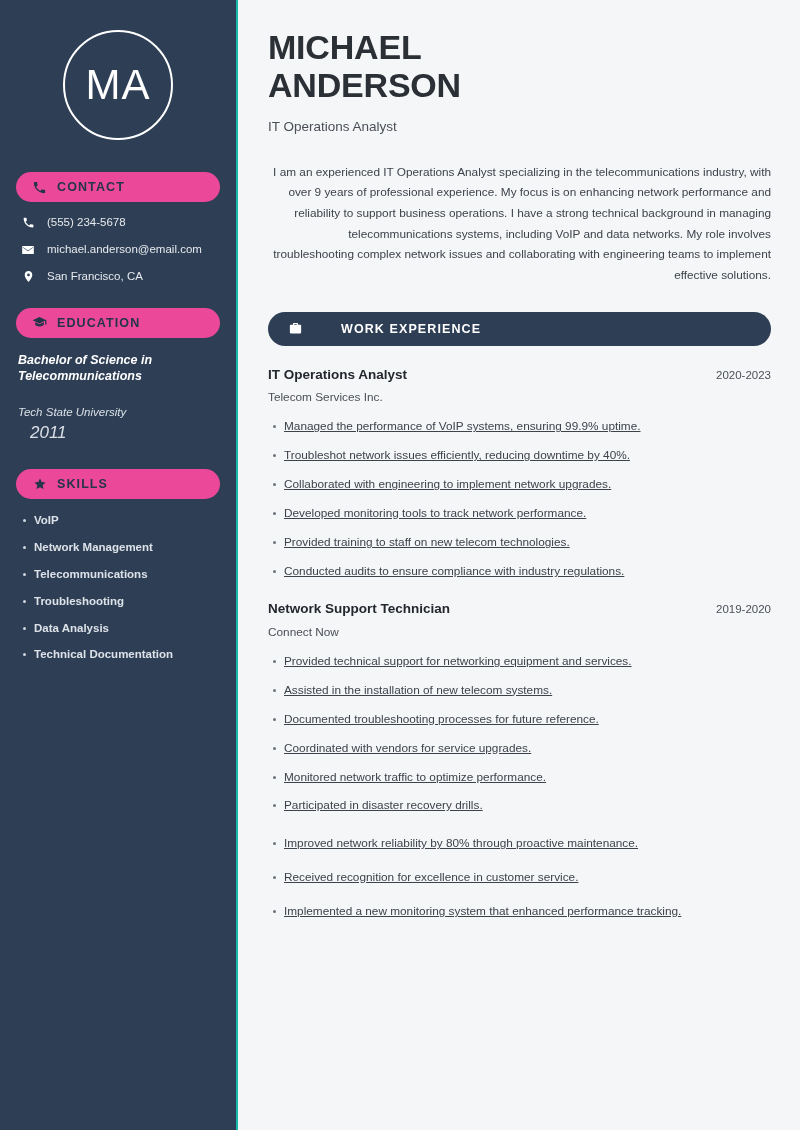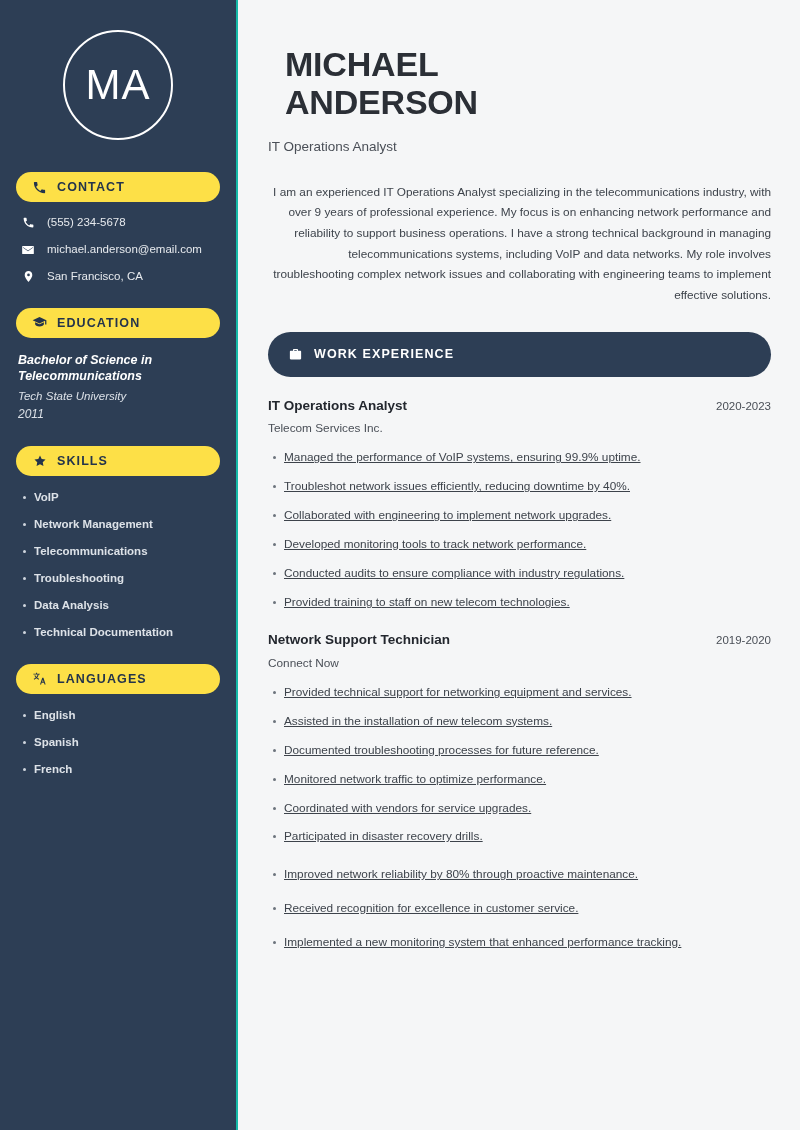--- a/index.html
+++ b/index.html
@@ -52,21 +52,21 @@
   }
   .avatar-initials {
     color: #ffffff;
     font-size: 42px;
     font-weight: 400;
     letter-spacing: 1px;
     line-height: 1;
   }
 
   .pill {
-    background: #fde047;
+    background: #ec4899;
     border-radius: 999px;
     height: 30px;
     display: flex;
     align-items: center;
     padding: 0 16px;
     box-sizing: border-box;
     margin: 0;
   }
   .pill .pill-label {
     color: #24344b;
@@ -115,27 +115,28 @@
   .edu-degree {
     color: #ffffff;
     font-size: 12.5px;
     font-weight: bold;
     line-height: 1.35;
   }
   .edu-school {
     color: #dbe0e7;
     font-size: 11.5px;
     line-height: 1.35;
-    margin-top: 4px;
+    margin-top: 20px;
   }
   .edu-year {
     color: #dbe0e7;
-    font-size: 12px;
+    font-size: 17px;
     line-height: 1.35;
     margin-top: 1px;
+    margin-left: 12px;
   }
 
   .sb-bullets {
     margin: 14px 0 0 0;
     padding: 0 0 0 18px;
     list-style: none;
     font-weight: bold;
   }
   .sb-bullets li {
     color: #dde2e8;
@@ -163,46 +164,47 @@
     background: #f5f6f7;
     min-width: 0;
   }
 
   .name {
     color: #2b2f36;
     font-size: 34px;
     font-weight: bold;
     line-height: 1.12;
     letter-spacing: -0.2px;
-    margin: 17px;
+    margin: 0;
   }
   .job-title {
     color: #4a4f57;
     font-size: 13.5px;
     margin-top: 14px;
     line-height: 1.3;
   }
 
   .summary {
     color: #3d434b;
     font-size: 11.8px;
     line-height: 1.75;
     margin-top: 26px;
     text-align: right;
   }
 
   .main-pill {
     background: #2d3e55;
     border-radius: 999px;
-    height: 45px;
+    height: 34px;
     display: flex;
     align-items: center;
     padding: 0 20px;
     box-sizing: border-box;
     margin-top: 26px;
+    gap: 27px;
   }
   .main-pill .mp-icon {
     width: 15px;
     height: 15px;
     flex: 0 0 15px;
     display: inline-flex;
     align-items: center;
     justify-content: center;
   }
   .main-pill .mp-icon svg { display: block; }
@@ -352,36 +354,20 @@
       <ul class="sb-bullets">
         <li>VoIP</li>
         <li>Network Management</li>
         <li>Telecommunications</li>
         <li>Troubleshooting</li>
         <li>Data Analysis</li>
         <li>Technical Documentation</li>
       </ul>
     </div>
 
-    <div class="sb-section">
-      <div class="pill">
-        <span class="pill-icon">
-          <svg width="15" height="15" viewBox="0 0 24 24" fill="#24344b">
-            <path d="M2.2 4.2h4.3V2.6h1.6v1.6h4.3v1.5h-1.7c-.4 2-1.2 3.7-2.4 5 .9.7 1.9 1.2 3 1.6l-.6 1.5c-1.4-.5-2.6-1.2-3.6-2.1-1 .9-2.3 1.6-3.7 2.1l-.6-1.5c1.2-.4 2.3-1 3.2-1.7-.9-1-1.6-2.1-2.1-3.4l1.4-.5c.4 1 1 2 1.8 2.8.9-1 1.6-2.3 1.9-3.8H2.2V4.2z"></path>
-            <path d="M16.4 10.6h1.9l3.5 10.8h-1.8l-.8-2.6h-3.8l-.8 2.6h-1.8l3.6-10.8zm1.9 6.7-1-3.3-1 3.3h2z"></path>
-          </svg>
-        </span>
-        <span class="pill-label">LANGUAGES</span>
-      </div>
-      <ul class="sb-bullets">
-        <li>English</li>
-        <li>Spanish</li>
-        <li>French</li>
-      </ul>
-    </div>
 
   </aside>
 
   <main class="main">
 
     <h1 class="name">
       <span>MICHAEL</span><br>
       <span>ANDERSON</span>
     </h1>
 
@@ -402,37 +388,37 @@
       <div class="job-head">
         <span class="job-role">IT Operations Analyst</span>
         <span class="job-dates">2020-2023</span>
       </div>
       <div class="job-company">Telecom Services Inc.</div>
       <ul class="main-bullets">
         <li>Managed the performance of VoIP systems, ensuring 99.9% uptime.</li>
         <li>Troubleshot network issues efficiently, reducing downtime by 40%.</li>
         <li>Collaborated with engineering to implement network upgrades.</li>
         <li>Developed monitoring tools to track network performance.</li>
+        <li>Provided training to staff on new telecom technologies.</li>
         <li>Conducted audits to ensure compliance with industry regulations.</li>
-        <li>Provided training to staff on new telecom technologies.</li>
       </ul>
     </div>
 
     <div class="job">
       <div class="job-head">
         <span class="job-role">Network Support Technician</span>
         <span class="job-dates">2019-2020</span>
       </div>
       <div class="job-company">Connect Now</div>
       <ul class="main-bullets">
         <li>Provided technical support for networking equipment and services.</li>
         <li>Assisted in the installation of new telecom systems.</li>
         <li>Documented troubleshooting processes for future reference.</li>
+        <li>Coordinated with vendors for service upgrades.</li>
         <li>Monitored network traffic to optimize performance.</li>
-        <li>Coordinated with vendors for service upgrades.</li>
         <li>Participated in disaster recovery drills.</li>
       </ul>
     </div>
 
 
     <ul class="main-bullets ach-bullets">
       <li>Improved network reliability by 80% through proactive maintenance.</li>
       <li>Received recognition for excellence in customer service.</li>
       <li>Implemented a new monitoring system that enhanced performance tracking.</li>
     </ul>

